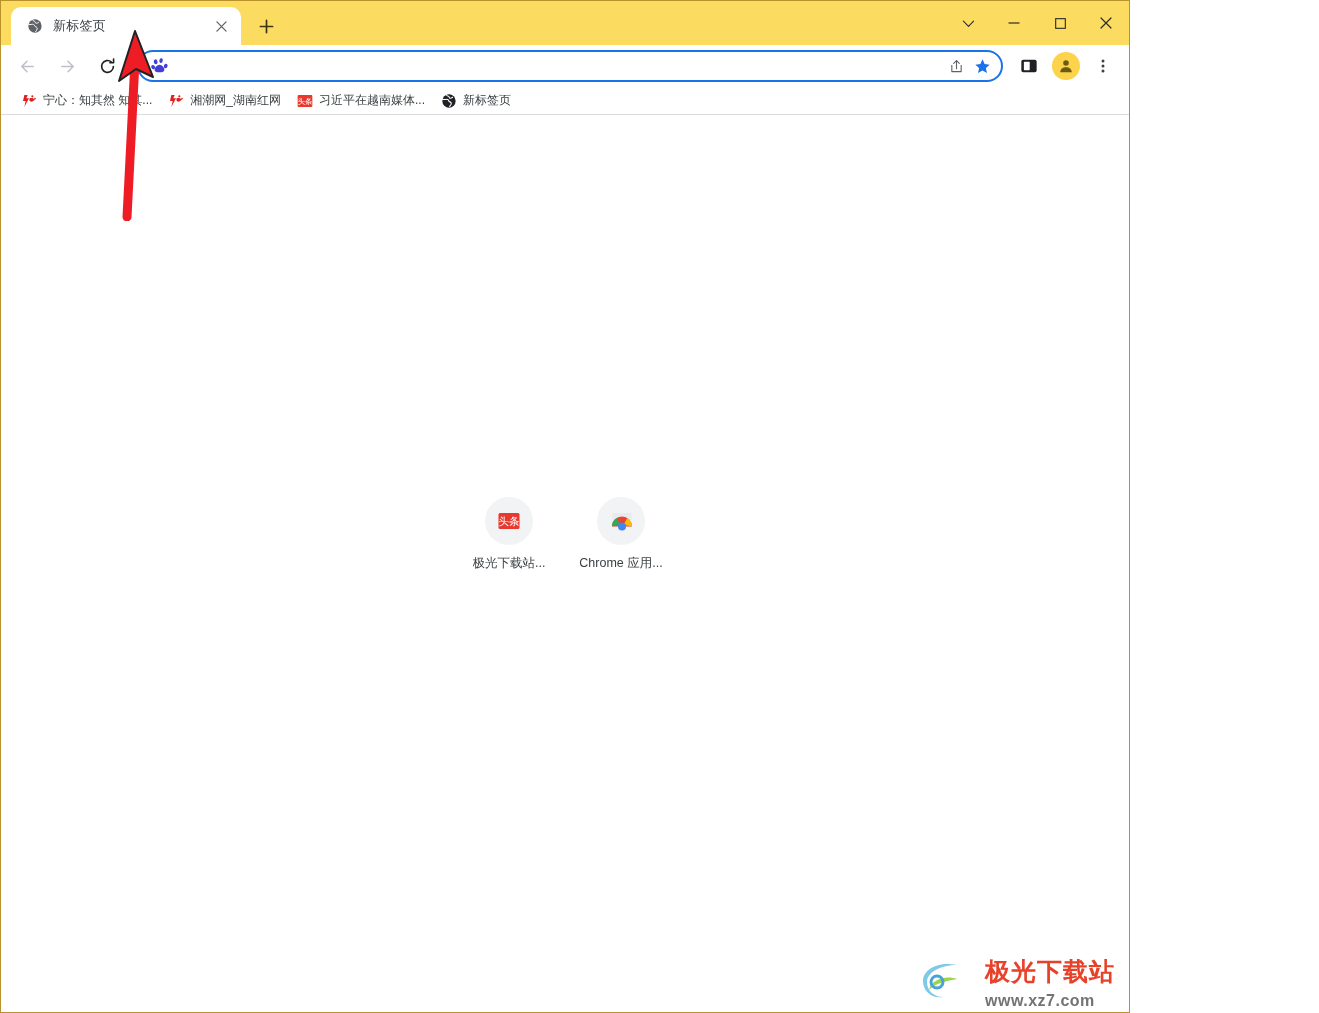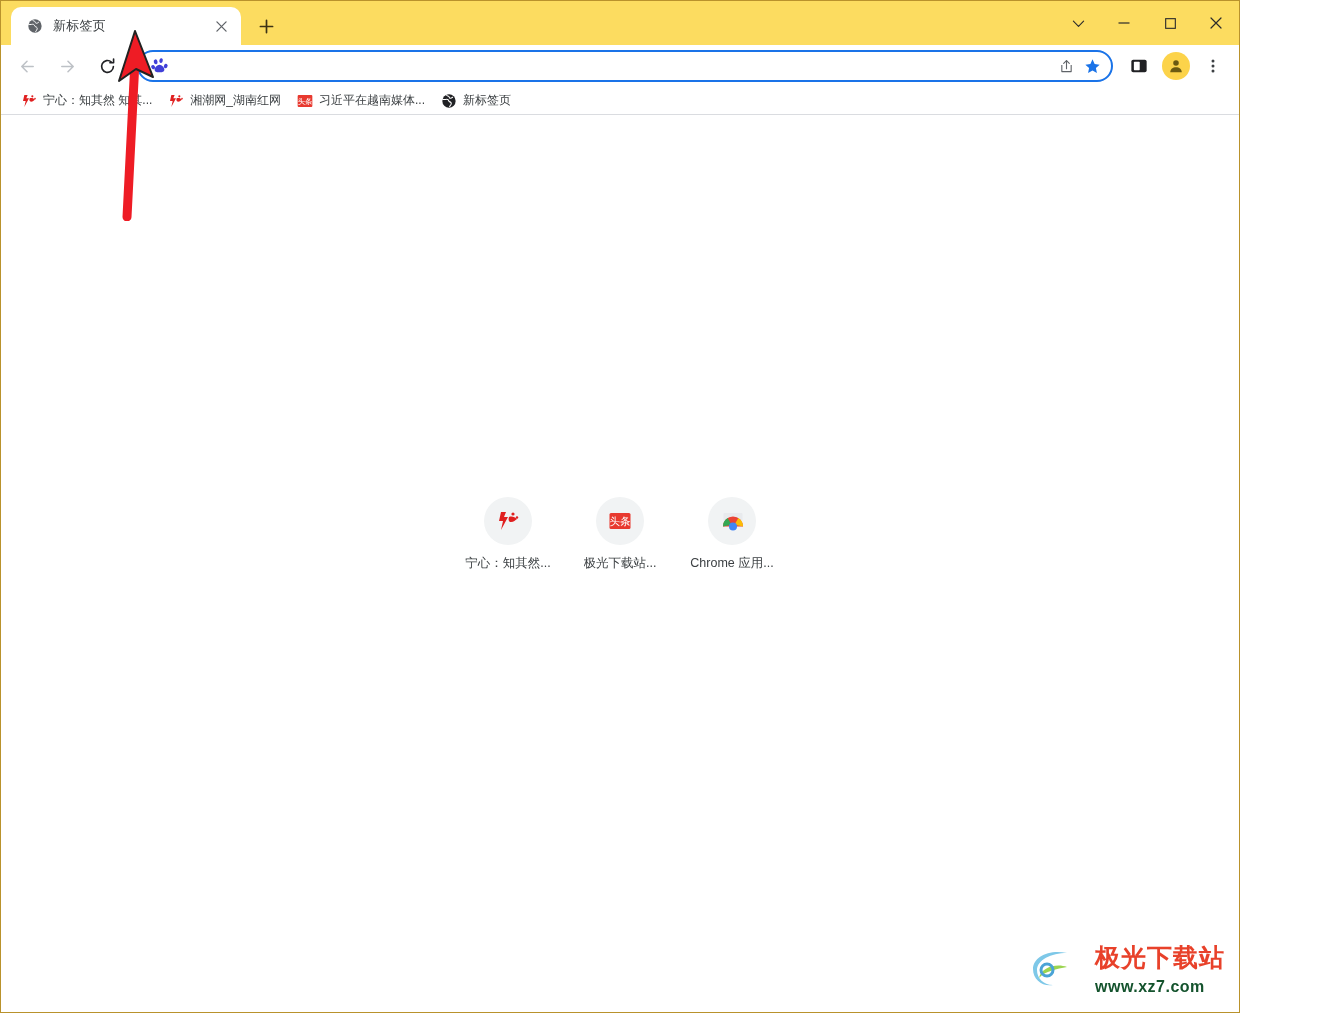--- a/index.html
+++ b/index.html
@@ -7,21 +7,21 @@
     padding: 0;
     width: 1319px;
     height: 1013px;
     overflow: hidden;
     background: #ffffff;
     font-family: "Liberation Sans", "DejaVu Sans", sans-serif;
   }
 
   #browser-window {
     position: relative;
-    width: 1240px;
+    width: 1130px;
     height: 1013px;
     background: #ffffff;
     box-sizing: border-box;
     border: 1px solid #b9922c;
     overflow: hidden;
   }
 
   
   #tab-strip {
     position: relative;
@@ -294,44 +294,44 @@
     width: 60px;
     height: 200px;
     pointer-events: none;
     z-index: 50;
   }
 
   
   #watermark {
     position: absolute;
     right: 14px;
-    bottom: 16px;
-    display: flex;
-    align-items: flex-end;
+    bottom: 2px;
+    display: flex;
+    align-items: flex-start;
     gap: 22px;
     z-index: 40;
   }
 
   #watermark-text {
     display: flex;
     flex-direction: column;
     line-height: 1;
   }
 
   #watermark-title {
     font-size: 25px;
     font-weight: bold;
     color: #e8412a;
     letter-spacing: 1px;
   }
 
   #watermark-url {
     font-size: 16px;
     font-weight: bold;
-    color: #14532d;
+    color: #737373;
     letter-spacing: 0.5px;
     margin-top: 9px;
   }
 </style>
 </head>
 <body>
 
 <div id="browser-window">
 
   <div id="tab-strip">
@@ -494,33 +494,20 @@
         </svg>
       </span>
       <span class="bookmark-label">新标签页</span>
     </div>
   </div>
 
   <div id="page-content">
 
     <div id="shortcut-grid">
 
-      <div class="shortcut-tile">
-        <div class="shortcut-circle">
-          <span class="shortcut-icon">
-            <svg width="24" height="24" viewBox="0 0 24 24">
-              <path d="M5 3 h5 l-2 5 h4 l-7 13 2-9 H3 z" fill="#e02020"></path>
-              <path d="M13 8 c3-1 6 0 8 2 c-2 1-3 3-6 3 c-2 0-3-2-2-5 z" fill="#e02020"></path>
-              <circle cx="17" cy="5" r="1.6" fill="#e02020"></circle>
-              <circle cx="21" cy="8.5" r="1.2" fill="#e02020"></circle>
-            </svg>
-          </span>
-        </div>
-        <div class="shortcut-label">宁心：知其然...</div>
-      </div>
 
 
       <div class="shortcut-tile">
         <div class="shortcut-circle">
           <span class="shortcut-icon">
             <svg width="24" height="24" viewBox="0 0 24 24">
               <rect x="1.5" y="4" width="21" height="16" rx="1.5" fill="#e8392f"></rect>
               <text x="12" y="16" font-size="10.5" font-family="DejaVu Sans, sans-serif" fill="#ffffff" text-anchor="middle">头条</text>
             </svg>
           </span>

